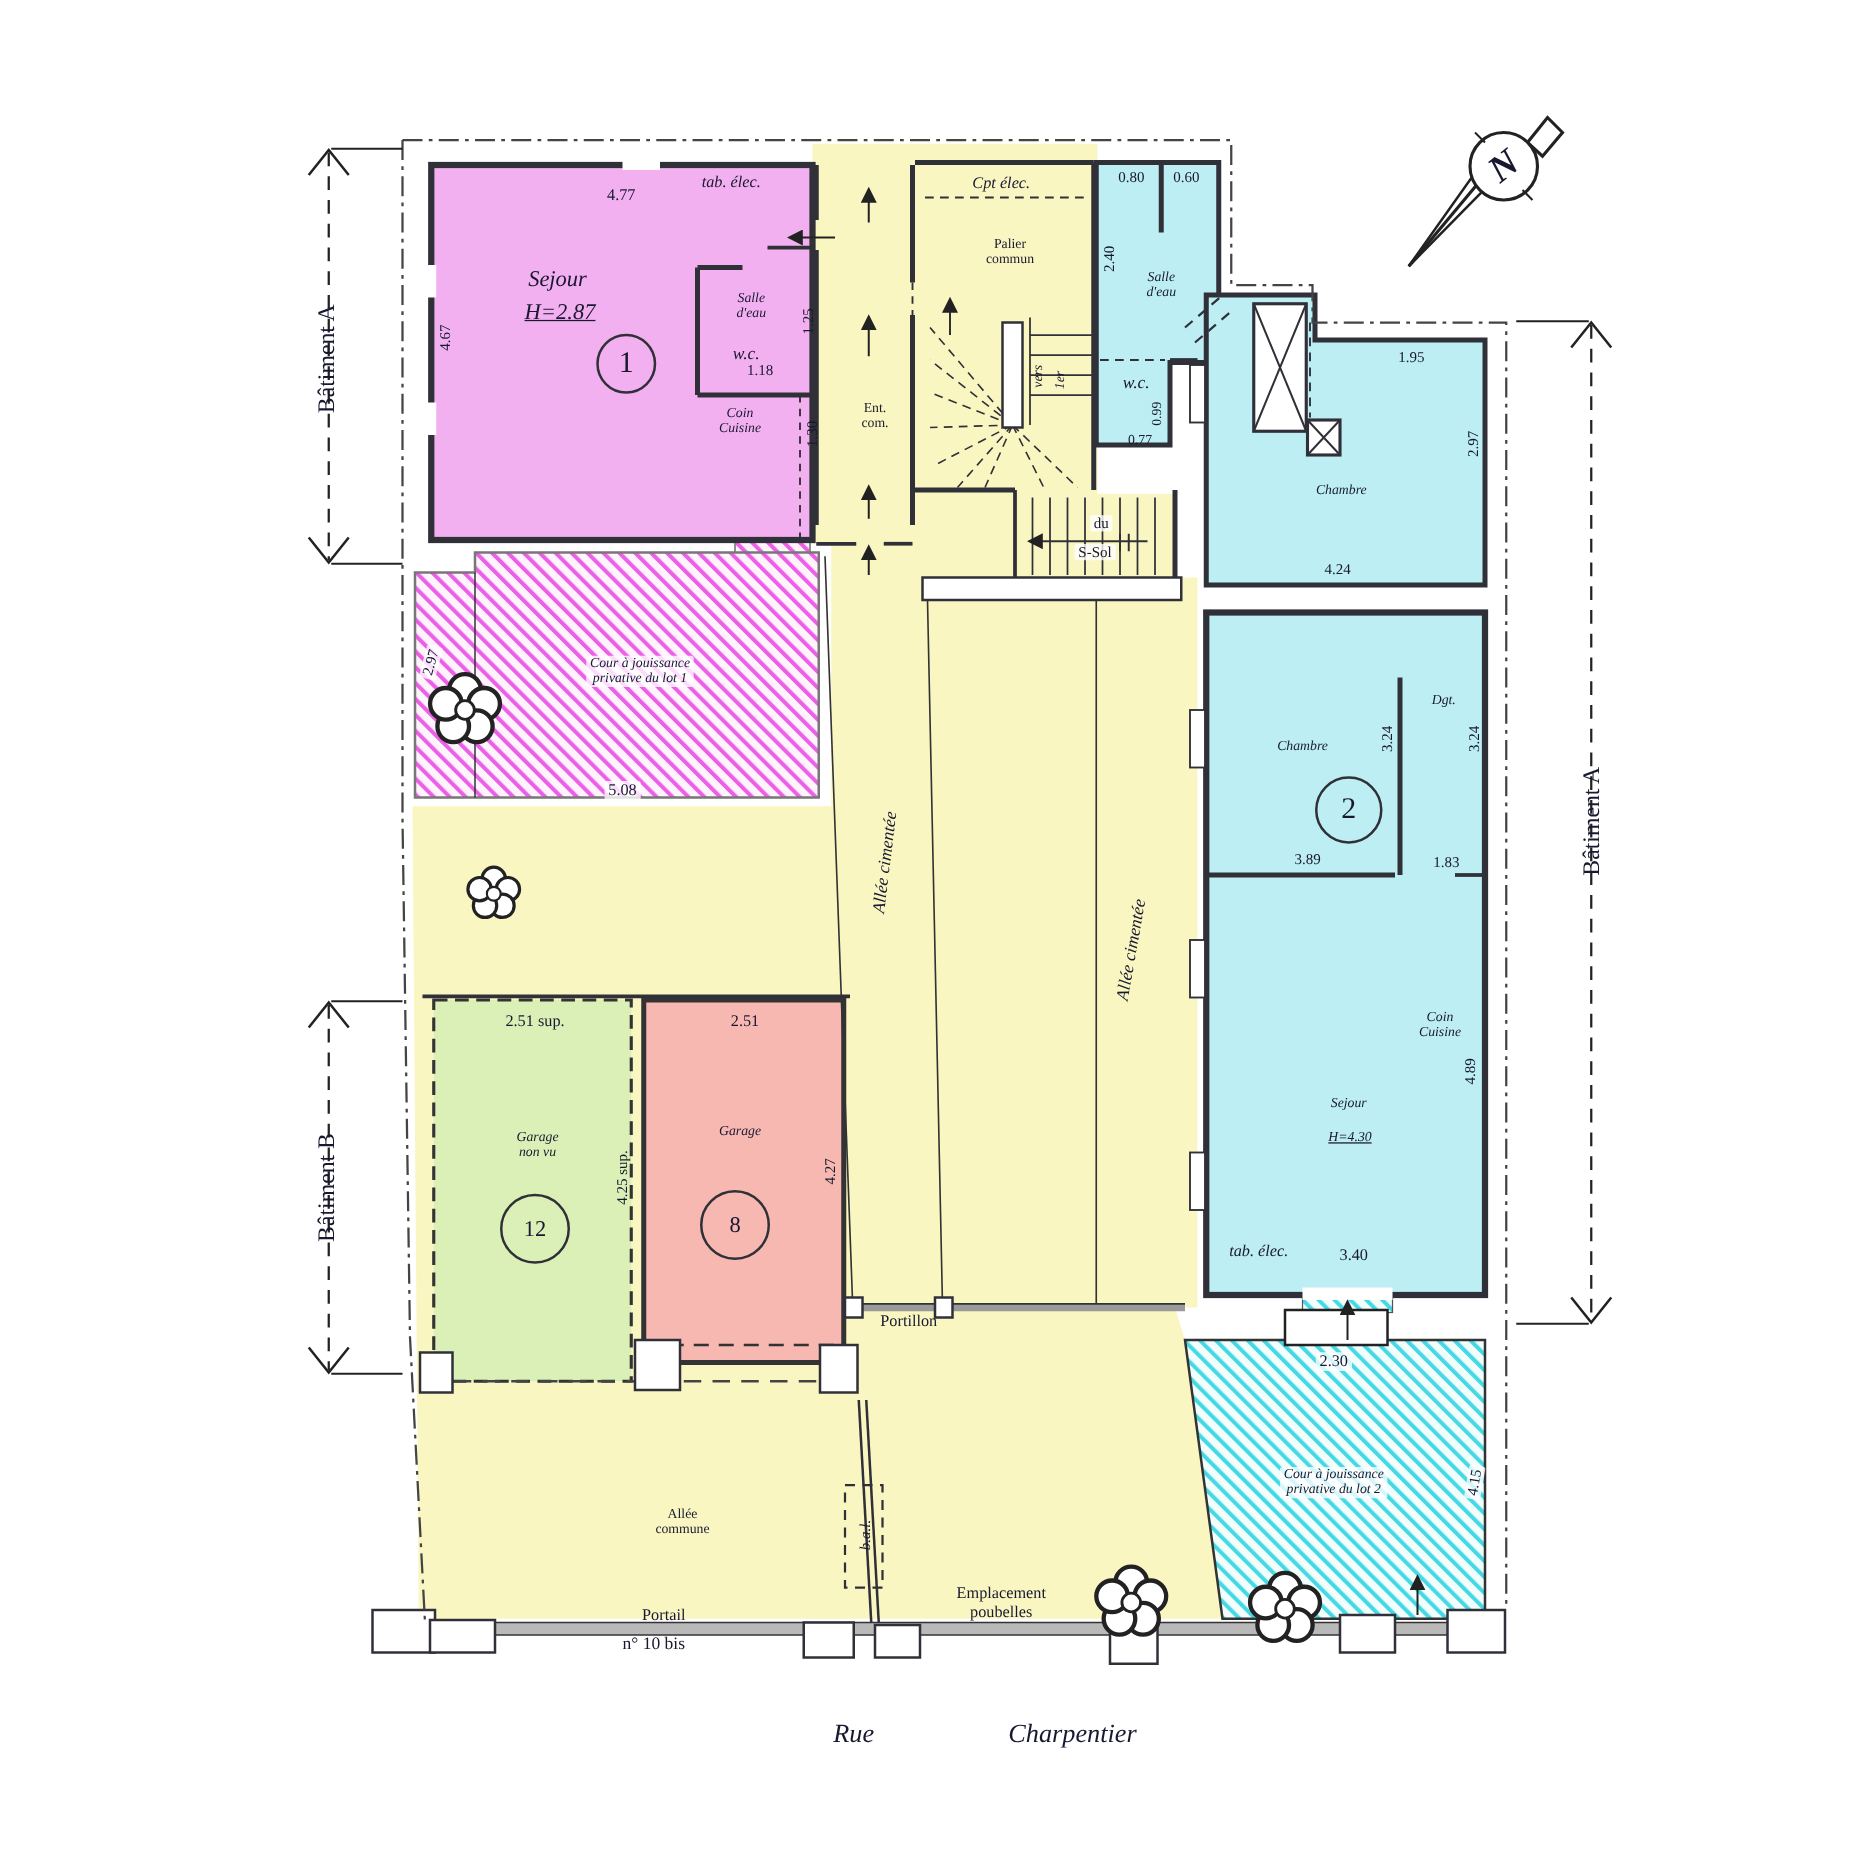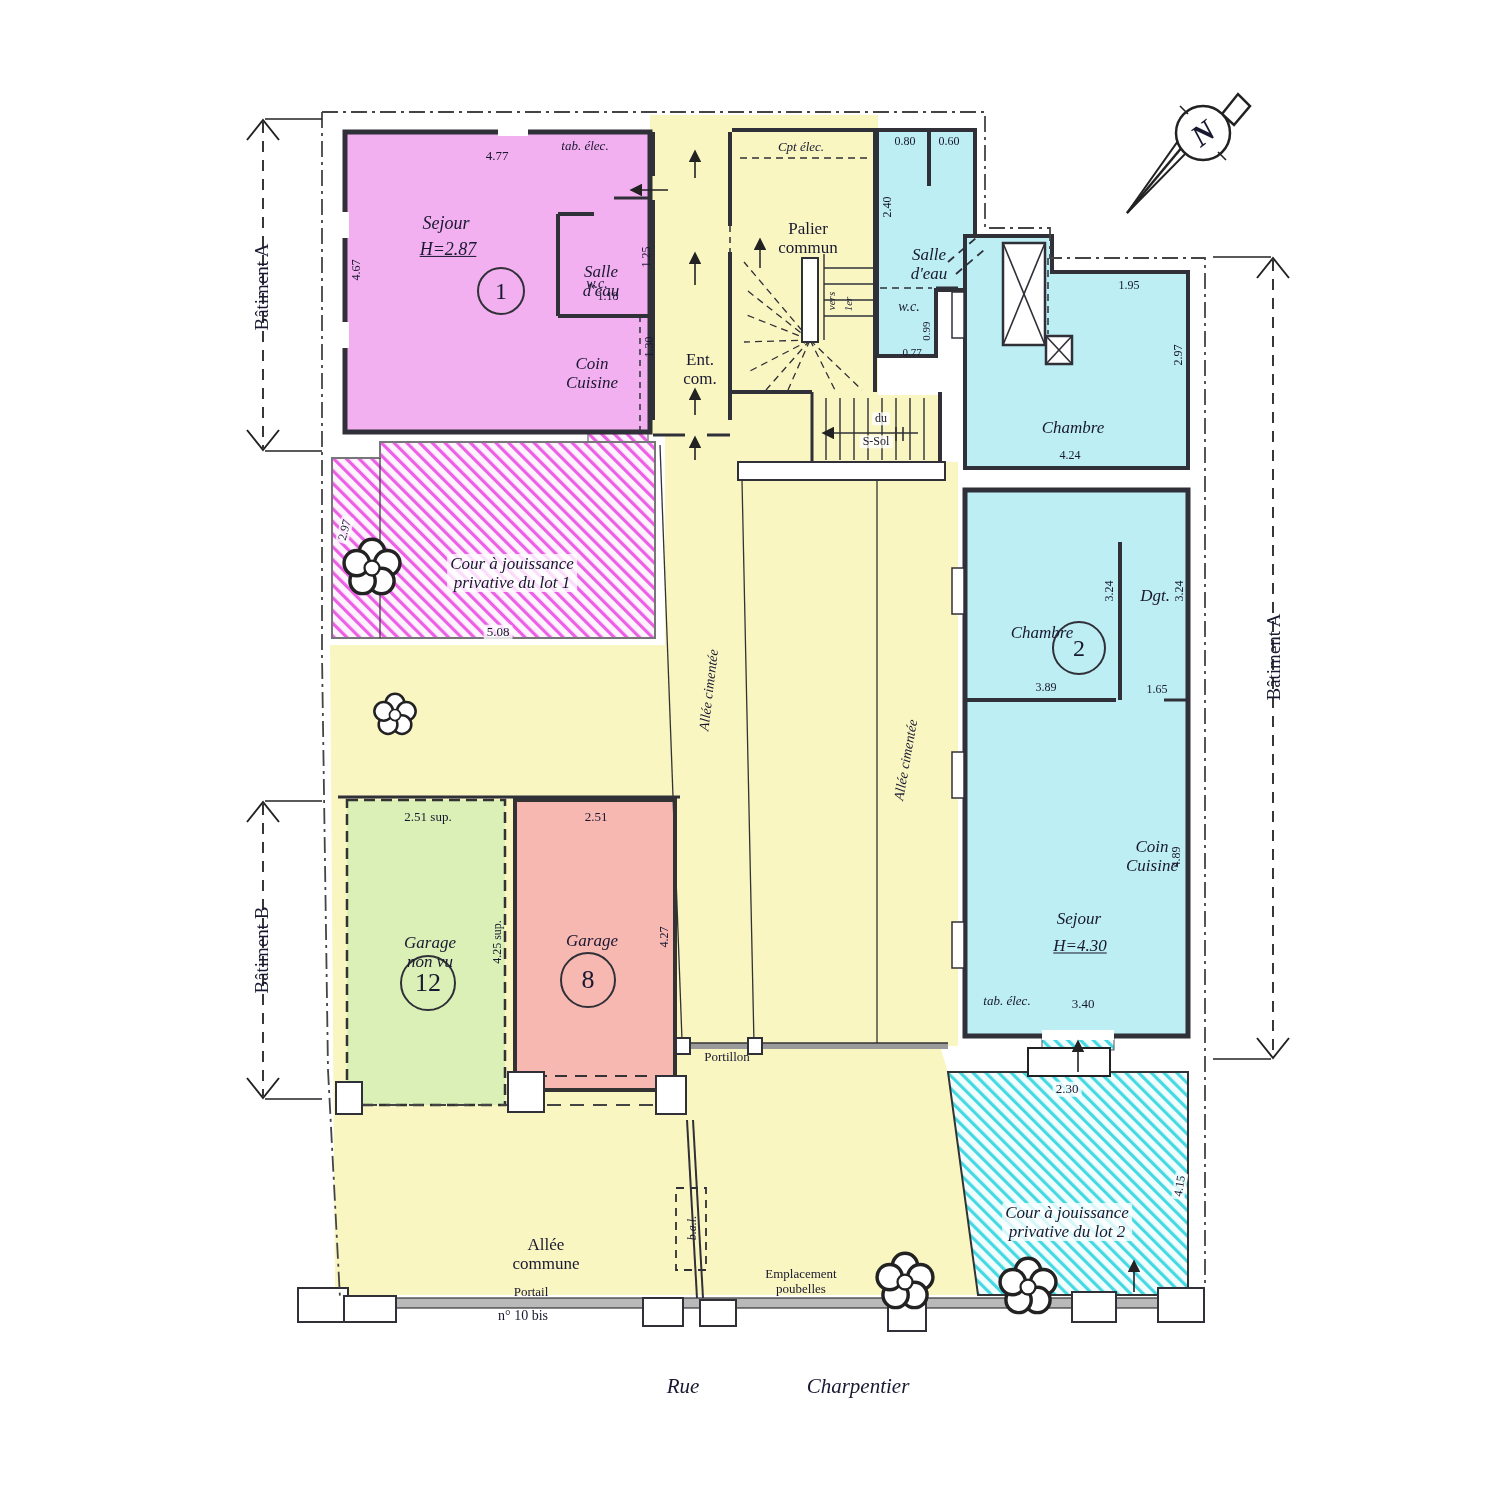--- a/index.html
+++ b/index.html
@@ -5,22 +5,22 @@
   html,body{margin:0;padding:0;background:#ffffff;}
   #stage{position:relative;width:1500px;height:1500px;background:#fff;overflow:hidden;
          font-family:"Liberation Serif",serif;}
   #drawing{position:absolute;left:0;top:0;}
   .lbl{position:absolute;transform:translate(-50%,-50%);color:#181830;text-align:center;
        white-space:pre-line;line-height:1.12;pointer-events:none;
        font-family:"Liberation Serif",serif;}
   .i{font-style:italic;}
   .u{text-decoration:underline;}
   .halo{background:rgba(255,255,255,0.78);padding:0 3px;border-radius:2px;}
-  .s11{font-size:11px;} .s12{font-size:12px;} .s13{font-size:13px;} .s14{font-size:14px;} .s17{font-size:17px;margin-top:36px;} .s18{font-size:18px;} .s19{font-size:19px;}
-  .s21{font-size:21px;} .s24{font-size:24px;} .s26{font-size:26px;font-family:Liberation Serif, serif;} .s30{font-size:30px;}
+  .s11{font-size:11px;} .s12{font-size:12px;} .s13{font-size:13px;} .s14{font-size:14px;} .s17{font-size:11px;} .s18{font-size:18px;} .s19{font-size:19px;}
+  .s21{font-size:21px;} .s24{font-size:24px;} .s26{font-size:18px;font-family:Liberation Serif, serif;} .s30{font-size:30px;}
   .r90{transform:translate(-50%,-50%) rotate(-90deg);}
   .r75{transform:translate(-50%,-50%) rotate(-75deg);}
   .r83{transform:translate(-50%,-50%) rotate(-83deg);}
   .r80{transform:translate(-50%,-50%) rotate(-80deg);}
   .r38{transform:translate(-50%,-50%) rotate(-38deg);}
   .b{font-weight:bold;}
 </style>
 </head>
 <body>
 
@@ -305,21 +305,21 @@
   <div class="lbl s12" style="left:1129px;top:286px">1.95</div>
   <div class="lbl s12 r90" style="left:1179px;top:355px">2.97</div>
   <div class="lbl s12" style="left:1070px;top:456px">4.24</div>
 
   <div class="lbl s17 i" style="left:1155px;top:560px">Dgt.</div>
   <div class="lbl s17 i" style="left:1042px;top:597px">Chambre</div>
   <div class="lbl s24" style="left:1079px;top:648px">2</div>
   <div class="lbl s12 r90" style="left:1110px;top:591px">3.24</div>
   <div class="lbl s12 r90" style="left:1180px;top:591px">3.24</div>
   <div class="lbl s12" style="left:1046px;top:688px">3.89</div>
-  <div class="lbl s12" style="left:1157px;top:690px">1.65</div>
+  <div class="lbl s12" style="left:1157px;top:690px">1.83</div>
 
   <div class="lbl s17 i" style="left:1152px;top:820px">Coin
 Cuisine</div>
   <div class="lbl s12 r90" style="left:1177px;top:857px">4.89</div>
   <div class="lbl s17 i" style="left:1079px;top:883px">Sejour</div>
   <div class="lbl s17 i u" style="left:1080px;top:910px">H=4.30</div>
   <div class="lbl s13 i" style="left:1007px;top:1001px">tab. élec.</div>
   <div class="lbl s13" style="left:1083px;top:1004px">3.40</div>
 
   <div class="lbl s13 halo" style="left:1067px;top:1089px">2.30</div>

